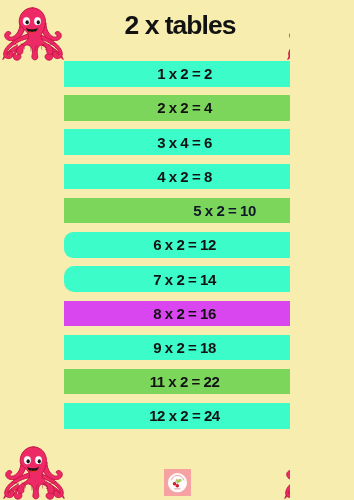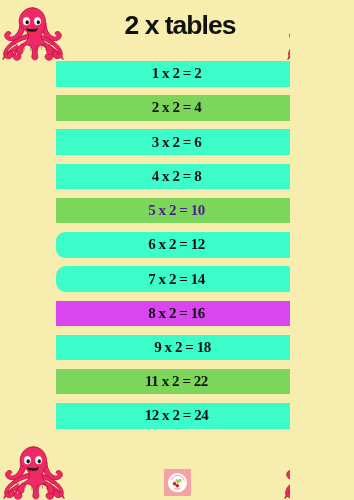--- a/index.html
+++ b/index.html
@@ -4,21 +4,21 @@
 <title>2 x tables</title>
 <style>
   html,body{margin:0;padding:0;}
   body{width:354px;height:500px;overflow:hidden;background:#f6edaf;
        font-family:"Liberation Sans",sans-serif;-webkit-font-smoothing:antialiased;}
   #page{position:relative;width:290px;height:500px;background:#f6edaf;overflow:hidden;}
 
   .title{position:absolute;left:3px;top:10px;width:354px;text-align:center;
          font-size:26.5px;font-weight:bold;color:#121212;letter-spacing:-1.0px;line-height:30px;}
 
-  .rows{position:absolute;left:56px;top:61px;width:241px;font-family:Liberation Serif, serif;}
+  .rows{position:absolute;left:64px;top:61px;width:241px;}
   .row{position:relative;height:25.5px;margin-bottom:8.73px;}
   .row-label{position:absolute;left:0;top:0;width:241px;height:25.5px;
         display:flex;align-items:center;justify-content:center;
         font-size:15px;font-weight:bold;color:#121212;letter-spacing:-0.45px;}
 
   .oct{position:absolute;width:66px;height:66px;}
   .oct svg{display:block;width:66px;height:66px;}
   .oct-tl{left:0px;top:1px;}
   .oct-tr{left:285px;top:1px;}
   .oct-bl{left:1px;top:440px;}
@@ -35,39 +35,39 @@
   <div class="title" style="color: rgb(18, 18, 18);">2 x tables</div>
 
   <div class="rows">
       <div class="row" style="background: rgb(60, 252, 201);">
         <div class="row-label" style="color: rgb(18, 18, 18);">1 x 2 = 2</div>
       </div>
       <div class="row" style="background: rgb(125, 214, 92);">
         <div class="row-label" style="color: rgb(18, 18, 18);">2 x 2 = 4</div>
       </div>
       <div class="row" style="background: rgb(60, 252, 201);">
-        <div class="row-label" style="color: rgb(18, 18, 18);">3 x 2 = 6</div>
+        <div class="row-label" style="color: rgb(18, 18, 18);">3 x 4 = 6</div>
       </div>
       <div class="row" style="background: rgb(60, 252, 201);">
         <div class="row-label" style="color: rgb(18, 18, 18);">4 x 2 = 8</div>
       </div>
       <div class="row" style="background: rgb(125, 214, 92);">
-        <div class="row-label" style="color: #4c1d95;">5 x 2 = 10</div>
+        <div class="row-label" style="color: #0f172a; margin-left: 40px;">5 x 2 = 10</div>
       </div>
       <div class="row" style="background: rgb(60, 252, 201); border-radius: 9px;">
         <div class="row-label" style="color: rgb(18, 18, 18);">6 x 2 = 12</div>
       </div>
       <div class="row" style="background: rgb(60, 252, 201); border-radius: 10px;">
         <div class="row-label" style="color: rgb(18, 18, 18);">7 x 2 = 14</div>
       </div>
       <div class="row" style="background: #d946ef; padding-left: 43px;">
         <div class="row-label" style="color: rgb(18, 18, 18);">8 x 2 = 16</div>
       </div>
       <div class="row" style="background: rgb(60, 252, 201);">
-        <div class="row-label" style="color: rgb(18, 18, 18); padding-left: 6px;">9 x 2 = 18</div>
+        <div class="row-label" style="color: rgb(18, 18, 18);">9 x 2 = 18</div>
       </div>
       <div class="row" style="background: rgb(125, 214, 92);">
         <div class="row-label" style="color: rgb(18, 18, 18);">11 x 2 = 22</div>
       </div>
       <div class="row" style="background: rgb(60, 252, 201); padding-left: 19px;">
         <div class="row-label" style="color: rgb(18, 18, 18);">12 x 2 = 24</div>
       </div>
     </div>
 
   <div class="oct oct-tl">

